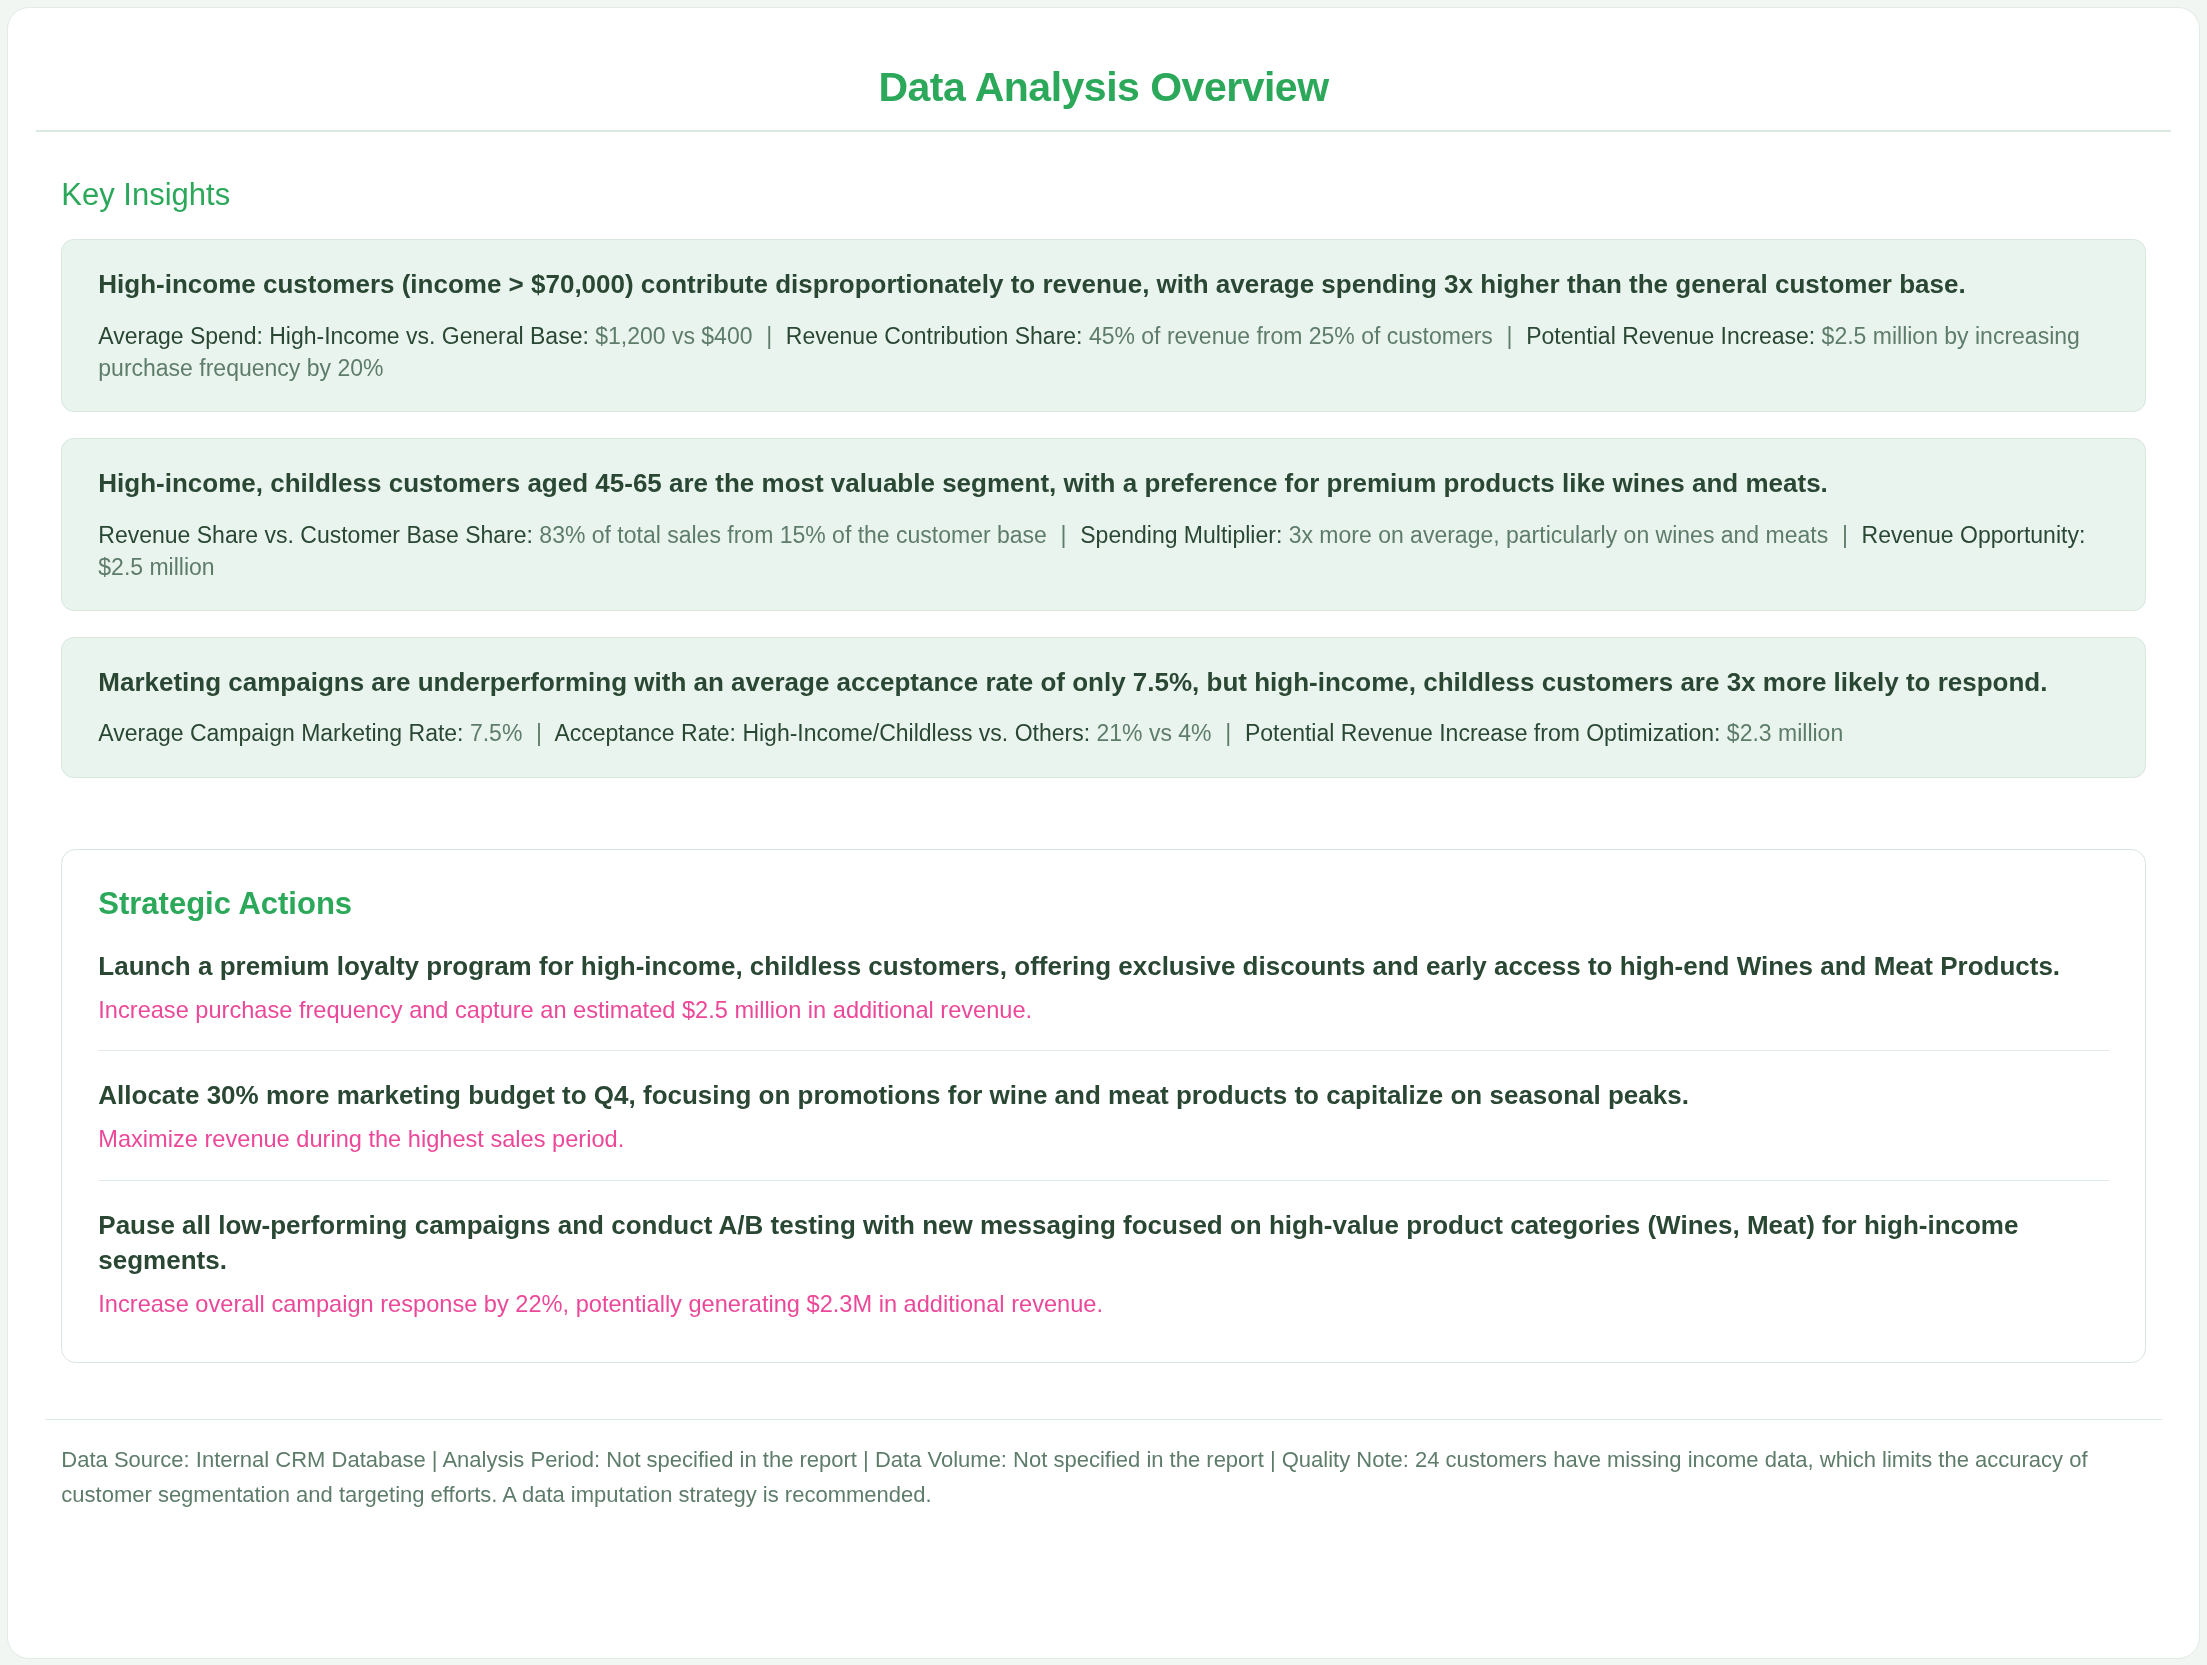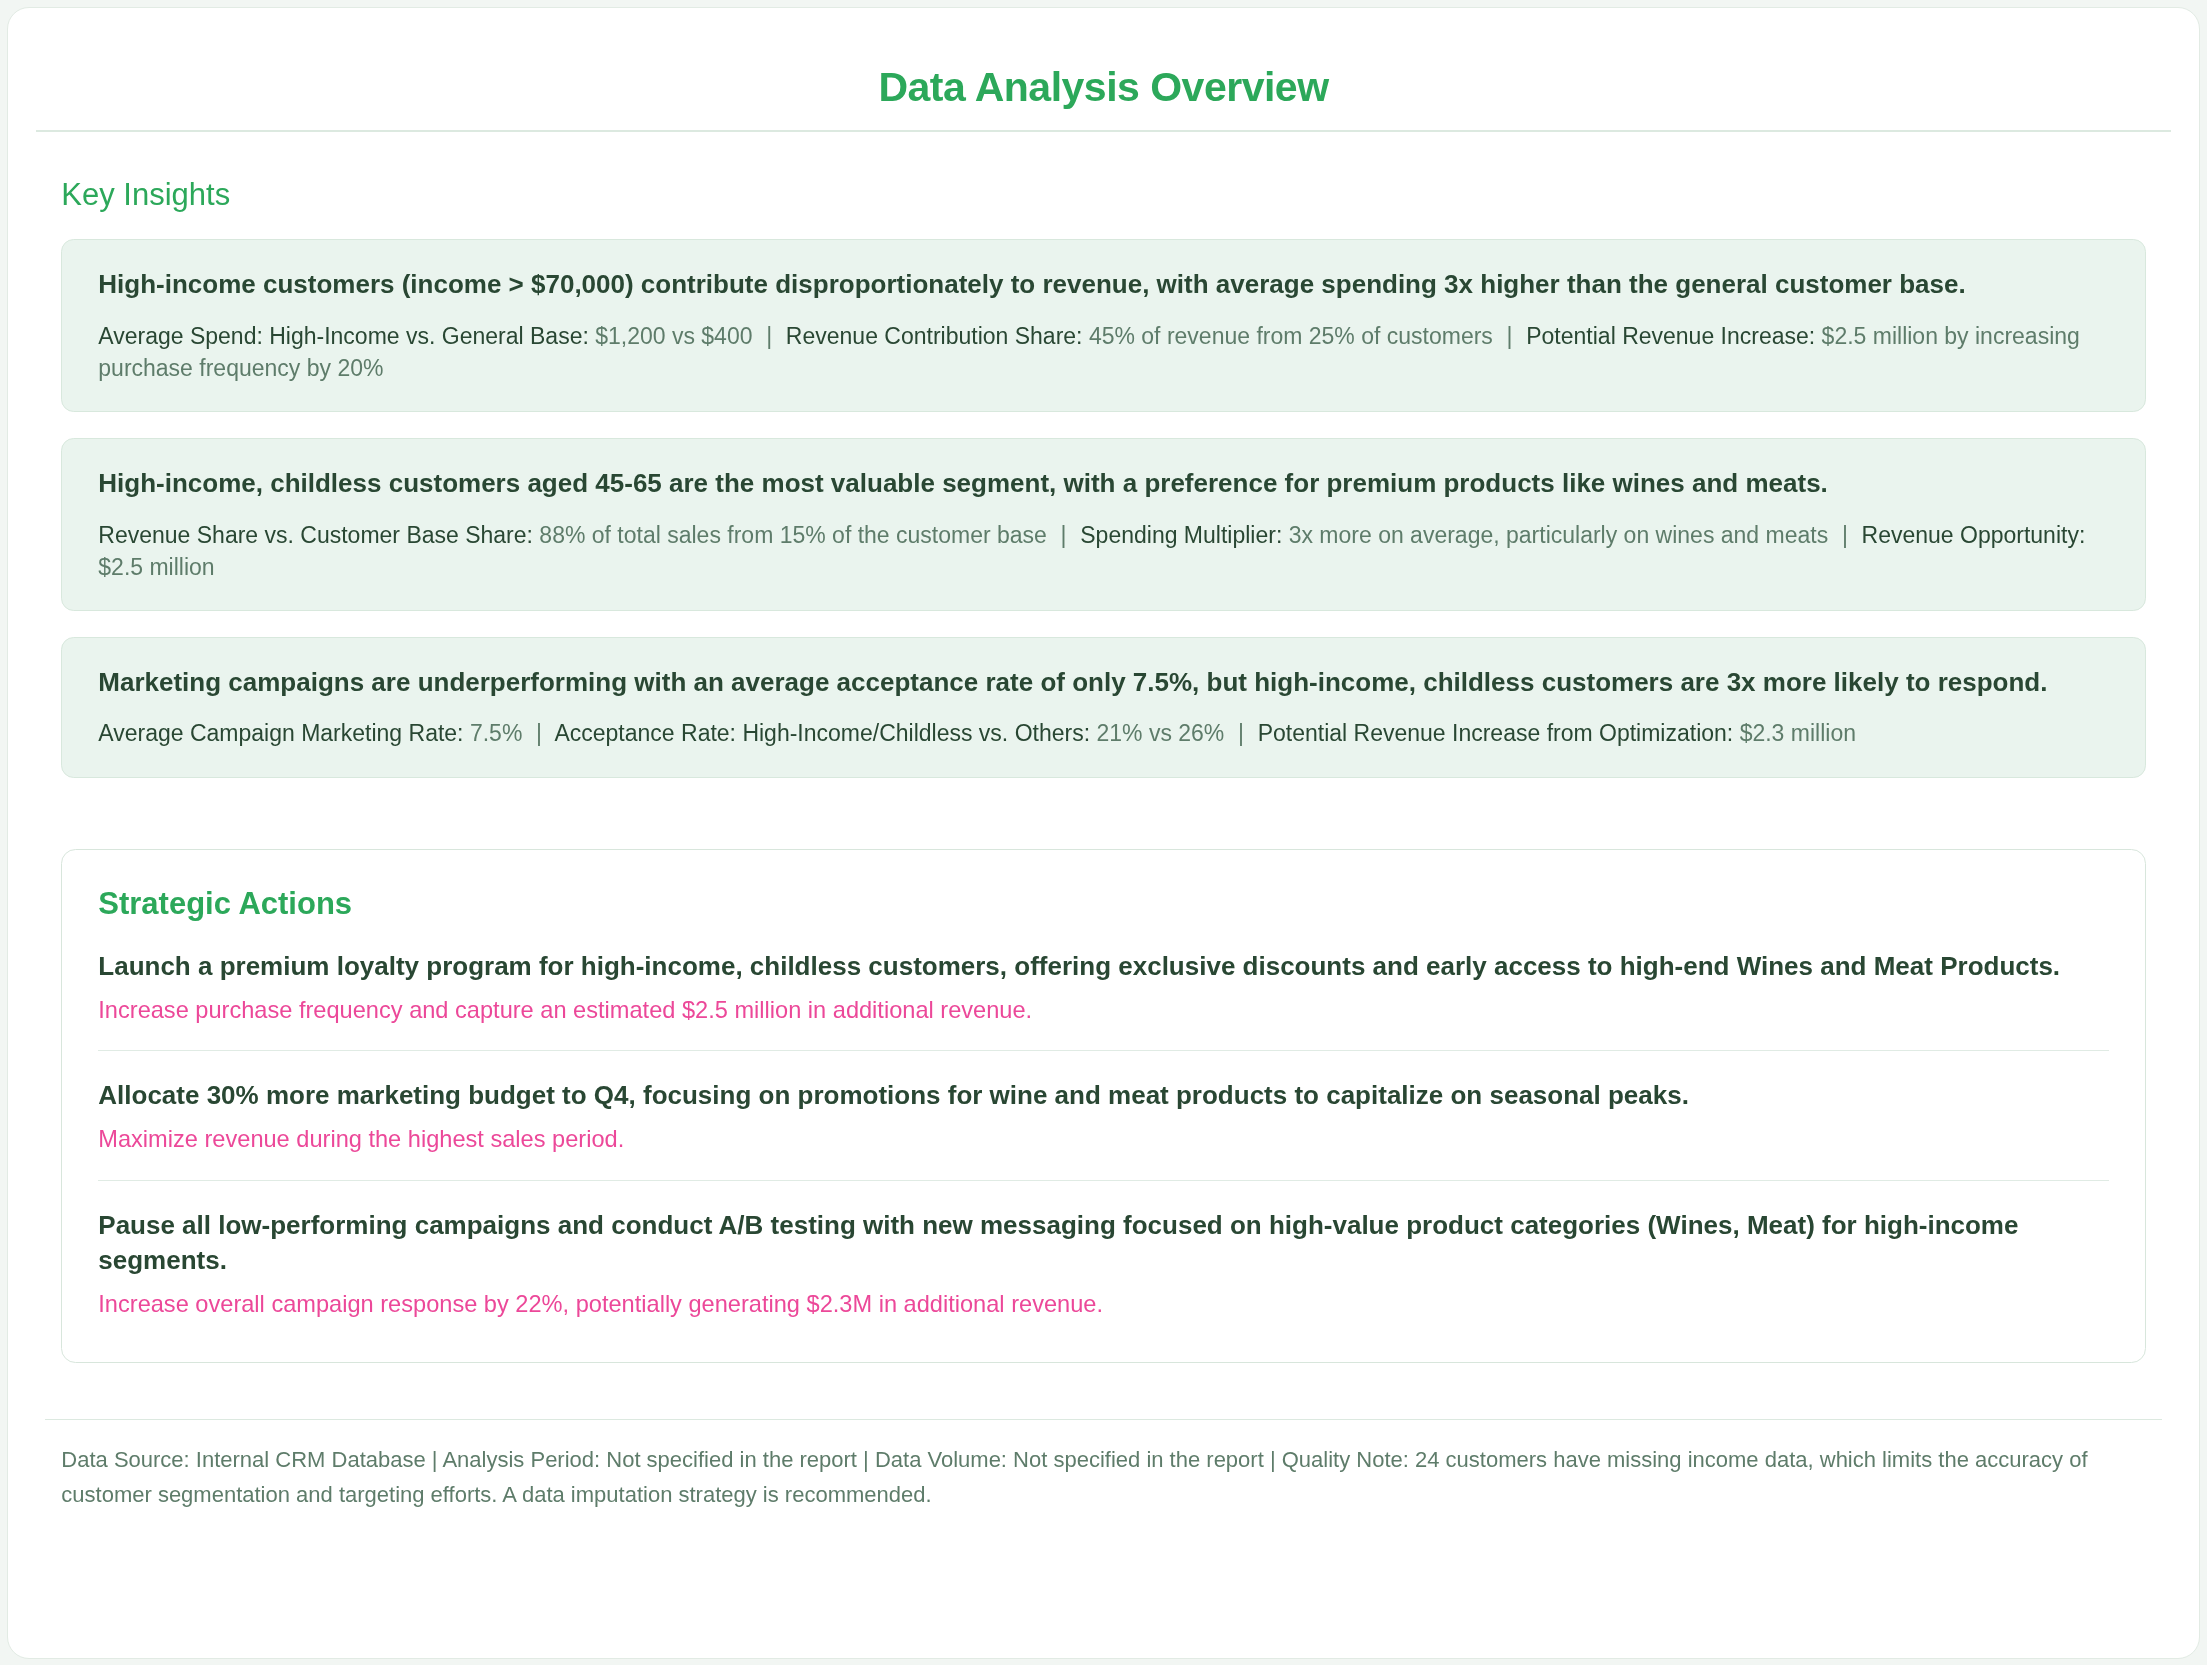--- a/index.html
+++ b/index.html
@@ -132,38 +132,38 @@
       <span class="metric-sep">|</span>
       <strong>Potential Revenue Increase:</strong>
       <span>$2.5 million by increasing purchase frequency by 20%</span>
     </p>
   </div>
 
   <div class="insight-card">
     <p class="insight-title">High-income, childless customers aged 45-65 are the most valuable segment, with a preference for premium products like wines and meats.</p>
     <p class="insight-metrics">
       <strong>Revenue Share vs. Customer Base Share:</strong>
-      <span>88% of total sales from 15% of the customer base</span>
+      <span>83% of total sales from 15% of the customer base</span>
       <span class="metric-sep">|</span>
       <strong>Spending Multiplier:</strong>
       <span>3x more on average, particularly on wines and meats</span>
       <span class="metric-sep">|</span>
       <strong>Revenue Opportunity:</strong>
       <span>$2.5 million</span>
     </p>
   </div>
 
   <div class="insight-card">
     <p class="insight-title">Marketing campaigns are underperforming with an average acceptance rate of only 7.5%, but high-income, childless customers are 3x more likely to respond.</p>
     <p class="insight-metrics">
       <strong>Average Campaign Marketing Rate:</strong>
       <span>7.5%</span>
       <span class="metric-sep">|</span>
       <strong>Acceptance Rate: High-Income/Childless vs. Others:</strong>
-      <span>21% vs 26%</span>
+      <span>21% vs 4%</span>
       <span class="metric-sep">|</span>
       <strong>Potential Revenue Increase from Optimization:</strong>
       <span>$2.3 million</span>
     </p>
   </div>
 
   <div class="actions-panel">
     <h2 class="actions-heading">Strategic Actions</h2>
 
     <div class="action-item">

